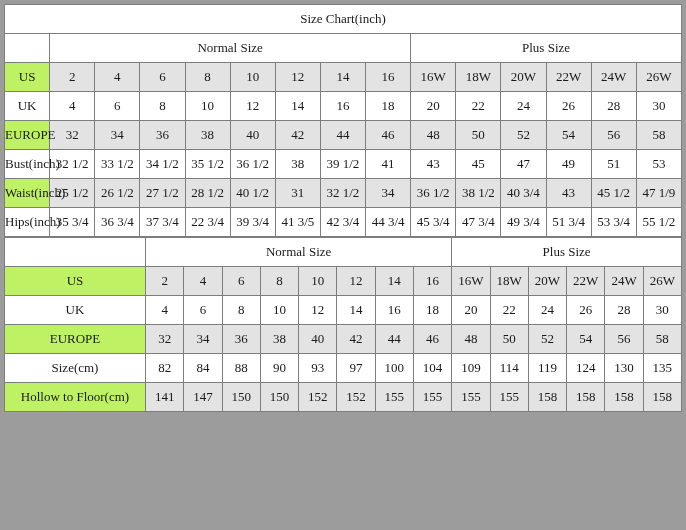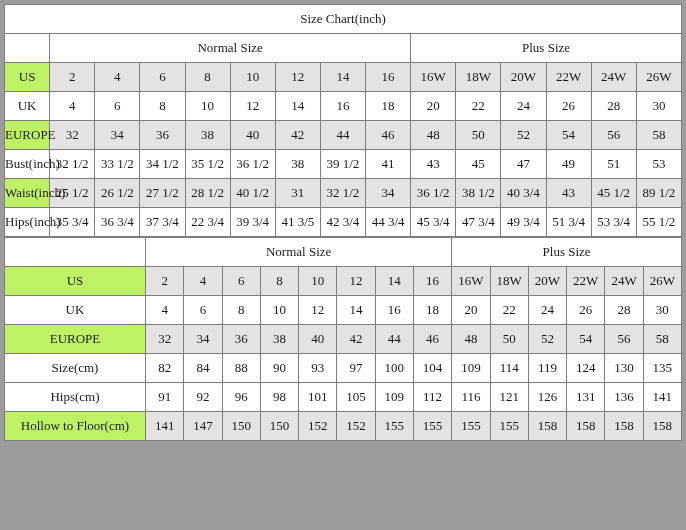--- a/index.html
+++ b/index.html
@@ -174,21 +174,21 @@
           <td class="val">28 1/2</td>
           <td class="val">40 1/2</td>
           <td class="val">31</td>
           <td class="val">32 1/2</td>
           <td class="val">34</td>
           <td class="val">36 1/2</td>
           <td class="val">38 1/2</td>
           <td class="val">40 3/4</td>
           <td class="val">43</td>
           <td class="val">45 1/2</td>
-          <td class="val">89 1/2</td>
+          <td class="val">47 1/9</td>
         </tr>
 
         <tr>
           <td class="rowlabel col-label">Hips(inch)</td>
           <td class="val">35 3/4</td>
           <td class="val">36 3/4</td>
           <td class="val">37 3/4</td>
           <td class="val">22 3/4</td>
           <td class="val">39 3/4</td>
           <td class="val">41 3/5</td>
@@ -281,37 +281,20 @@
           <td class="val">104</td>
           <td class="val">109</td>
           <td class="val">114</td>
           <td class="val">119</td>
           <td class="val">124</td>
           <td class="val">130</td>
           <td class="val">135</td>
         </tr>
 
 
-        <tr>
-          <td class="rowlabel col-label">Hips(cm)</td>
-          <td class="val">91</td>
-          <td class="val">92</td>
-          <td class="val">96</td>
-          <td class="val">98</td>
-          <td class="val">101</td>
-          <td class="val">105</td>
-          <td class="val">109</td>
-          <td class="val">112</td>
-          <td class="val">116</td>
-          <td class="val">121</td>
-          <td class="val">126</td>
-          <td class="val">131</td>
-          <td class="val">136</td>
-          <td class="val">141</td>
-        </tr>
 
         <tr class="shaded tall">
           <td class="rowlabel col-label">Hollow to Floor(cm)</td>
           <td class="val">141</td>
           <td class="val">147</td>
           <td class="val">150</td>
           <td class="val">150</td>
           <td class="val">152</td>
           <td class="val">152</td>
           <td class="val">155</td>

